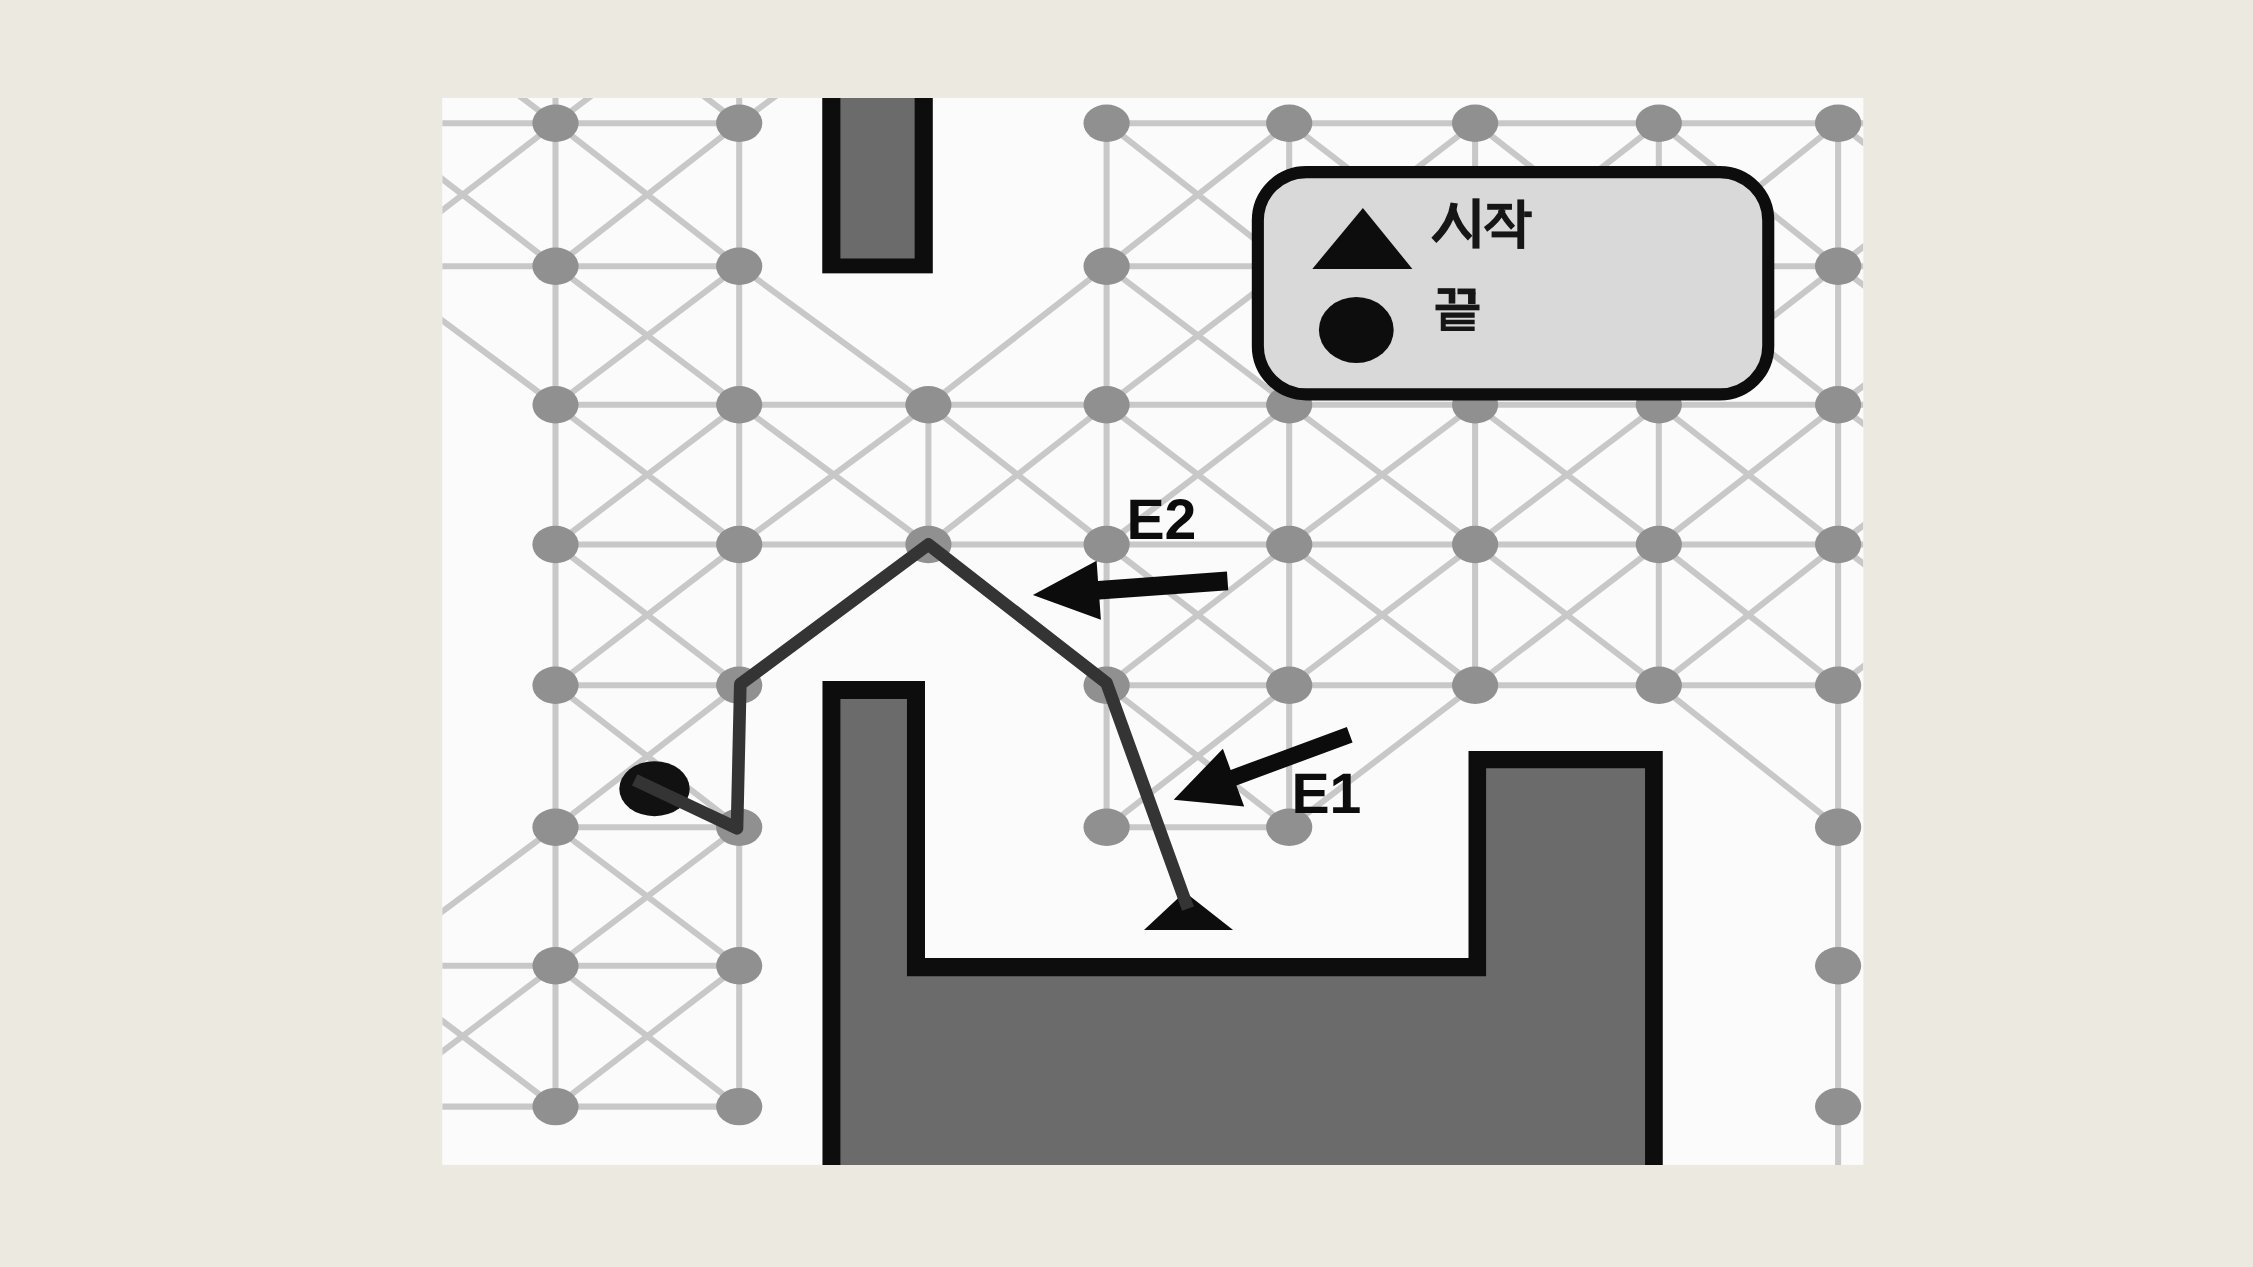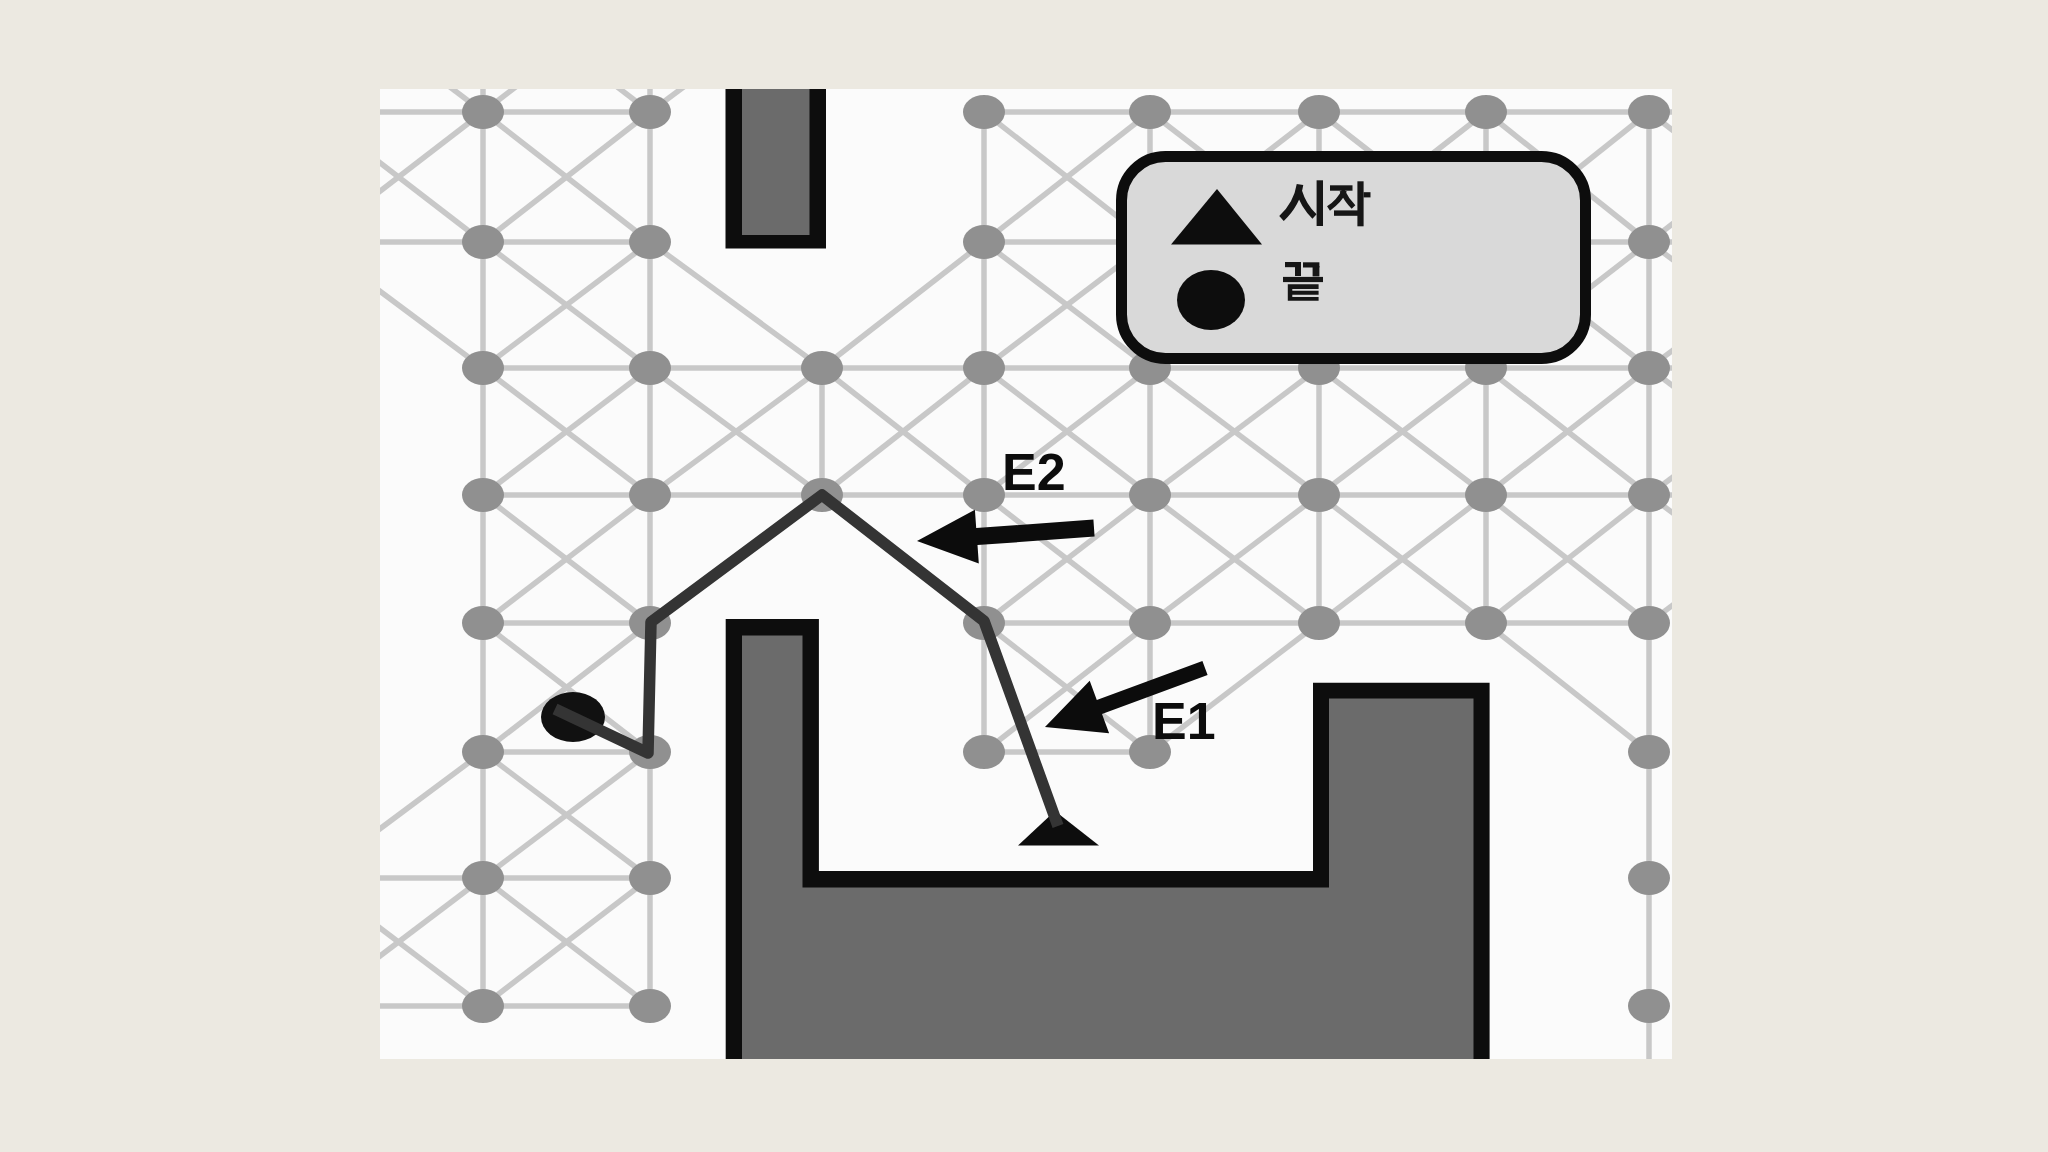--- a/index.html
+++ b/index.html
@@ -1,16 +1,16 @@
 <!DOCTYPE html>
 <html><head>
 <meta charset="utf-8">
 <style>
 html,body{margin:0;padding:0;width:2048px;height:1152px;background:#ece9e1;font-family:"Liberation Sans",sans-serif;overflow:hidden;}
-#panel{position:absolute;left:380px;top:89px;width:1292px;height:970px;background:#fbfbfb;overflow:hidden;}
+#panel{position:absolute;left:402px;top:89px;width:1292px;height:970px;background:#fbfbfb;overflow:hidden;}
 </style>
 </head>
 <body>
 
 <div id="panel">
 <svg width="1292" height="970" viewBox="402 89 1292 970">
 
 <g stroke="#c8c8c8" stroke-width="5.5" fill="none">
 <line x1="336" y1="112" x2="505" y2="112"></line>
 <line x1="505" y1="112" x2="672" y2="112"></line>

